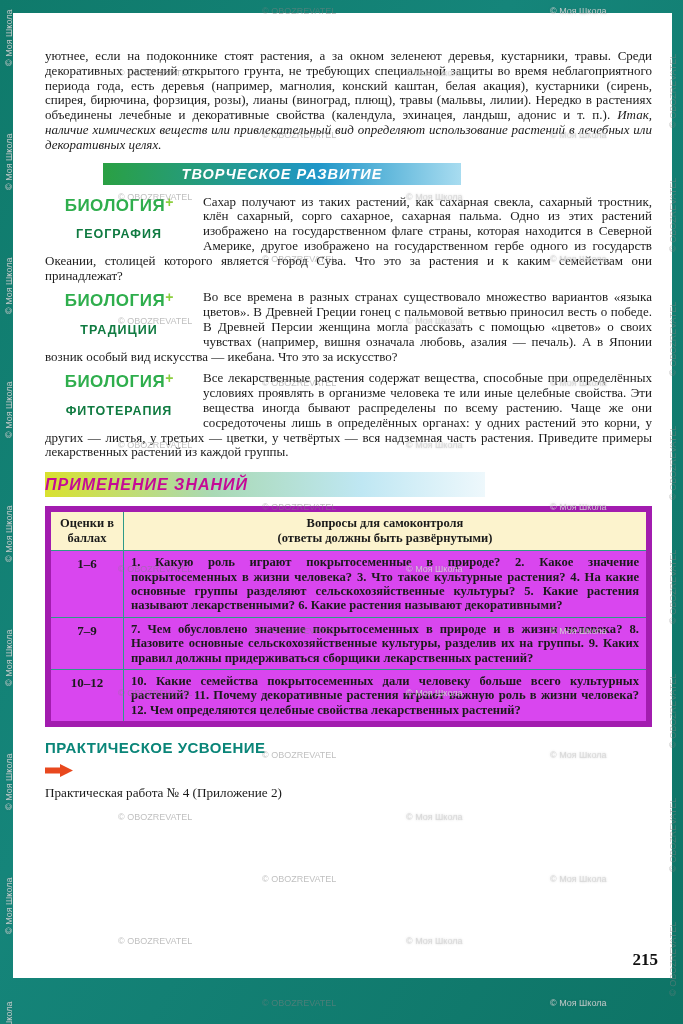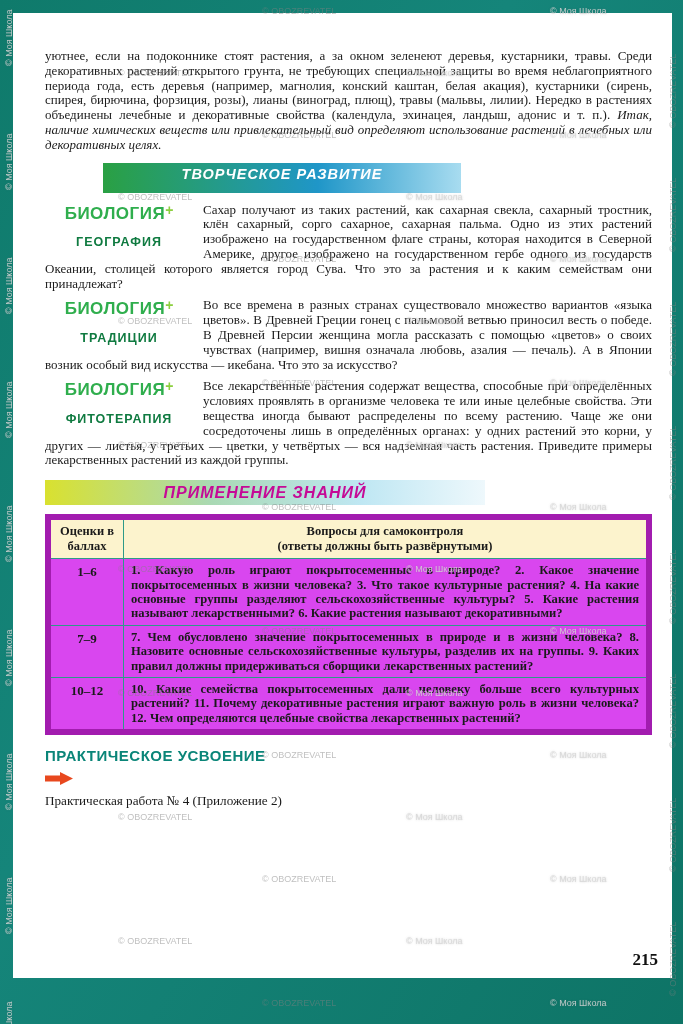--- a/index.html
+++ b/index.html
@@ -29,32 +29,31 @@
   .intro {
     margin: 0 0 10px 0;
     font-size: 13px; line-height: 14.8px;
     text-align: justify;
   }
   .intro em { font-style: italic; }
   
   .banner { font-family: "Liberation Sans", sans-serif; font-weight: bold; font-style: italic; }
   .banner-creative {
     margin: 6px 0 10px 58px;
-    width: 358px; height: 30px; line-height: 22px;
+    width: 358px; height: 22px; line-height: 22px;
     background: linear-gradient(90deg, #2aa043, #1f96c8 60%, #a8dcf0);
     color: #ffffff;
     text-align: center;
     font-size: 14.5px; letter-spacing: 1px;
   }
   .banner-apply {
     margin: 12px 0 9px 0;
     width: 440px; height: 25px; line-height: 25px;
     background: linear-gradient(90deg, #d9e12f, #a9d9b4 38%, #bfe7f3 72%, #eef8fc);
     color: #c50a96;
-    text-align: center;
     font-size: 16px; letter-spacing: 1px;
   }
   
   .block { margin: 0 0 7px 0; }
   .block::after { content: ""; display: block; clear: both; }
   .bio-label {
     float: left;
     width: 148px;
     margin: 2px 10px 2px 0;
     text-align: center;

